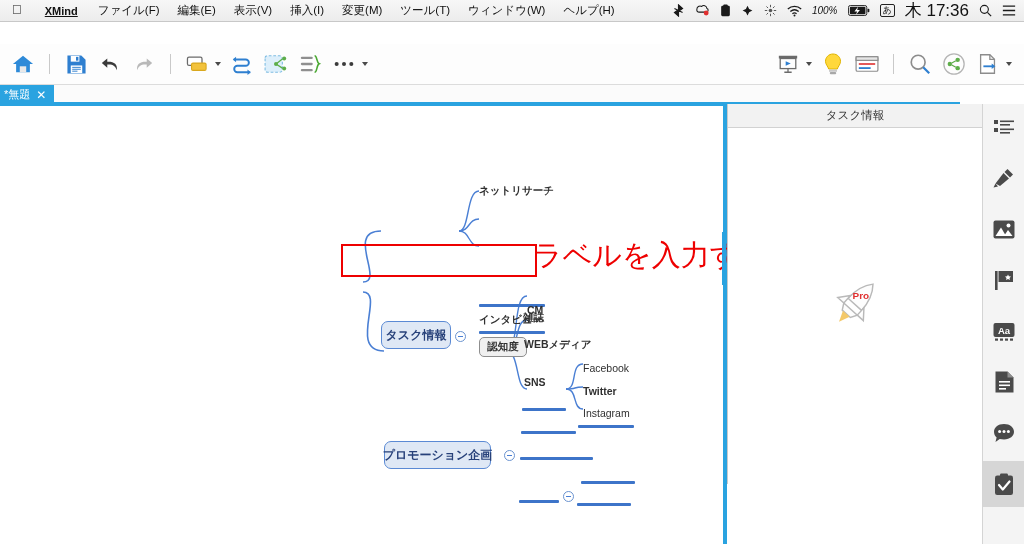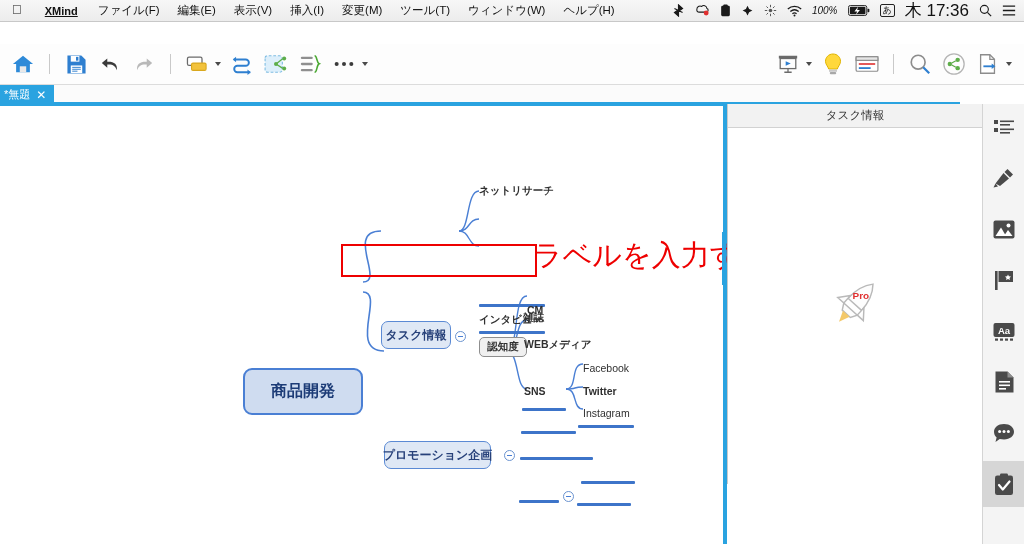--- a/index.html
+++ b/index.html
@@ -414,23 +414,20 @@
       <path d="M506 245 C520 245 512 190 527 190" fill="none" stroke="#4a7fd4" stroke-width="1.4"></path>
       <path d="M506 245 C520 245 514 214 527 214" fill="none" stroke="#4a7fd4" stroke-width="1.4"></path>
       <path d="M506 245 C520 245 516 243 527 243" fill="none" stroke="#4a7fd4" stroke-width="1.4"></path>
       <path d="M506 245 C520 245 515 283 527 283" fill="none" stroke="#4a7fd4" stroke-width="1.4"></path>
 
       <path d="M566 283 C578 283 570 258 583 258" fill="none" stroke="#4a7fd4" stroke-width="1.4"></path>
       <path d="M566 283 C578 283 572 281 583 281" fill="none" stroke="#4a7fd4" stroke-width="1.4"></path>
       <path d="M566 283 C578 283 572 303 583 303" fill="none" stroke="#4a7fd4" stroke-width="1.4"></path>
     </svg>
 
-    <div class="node node-central">
-      <span>商品開発</span>
-    </div>
 
     <div class="node node-main node-m1">
       <span>タスク情報</span>
     </div>
     <div class="collapse-btn" style="left:455px; top:225px;"></div>
 
     <div class="node node-sub" style="left:479px; top:78px;">
       <span>ネットリサーチ</span>
     </div>
     <div class="underline" style="left:479px; top:198px; width:66px;"></div>
@@ -457,21 +454,21 @@
     <div class="node node-sub" style="left:523px; top:205px;">
       <span>雑誌</span>
     </div>
     <div class="underline" style="left:521px; top:325px; width:55px;"></div>
 
     <div class="node node-sub" style="left:524px; top:232px;">
       <span>WEBメディア</span>
     </div>
     <div class="underline" style="left:520px; top:351px; width:73px;"></div>
 
-    <div class="node node-sub" style="left:524px; top:279px;">
+    <div class="node node-sub" style="left:524px; top:270px;">
       <span>SNS</span>
     </div>
     <div class="underline" style="left:519px; top:394px; width:40px;"></div>
     <div class="collapse-btn" style="left:563px; top:385px;"></div>
 
     <div class="node node-sub" style="left:583px; top:256px; font-weight:normal;">
       <span>Facebook</span>
     </div>
     <div class="underline" style="left:581px; top:375px; width:54px;"></div>
 

